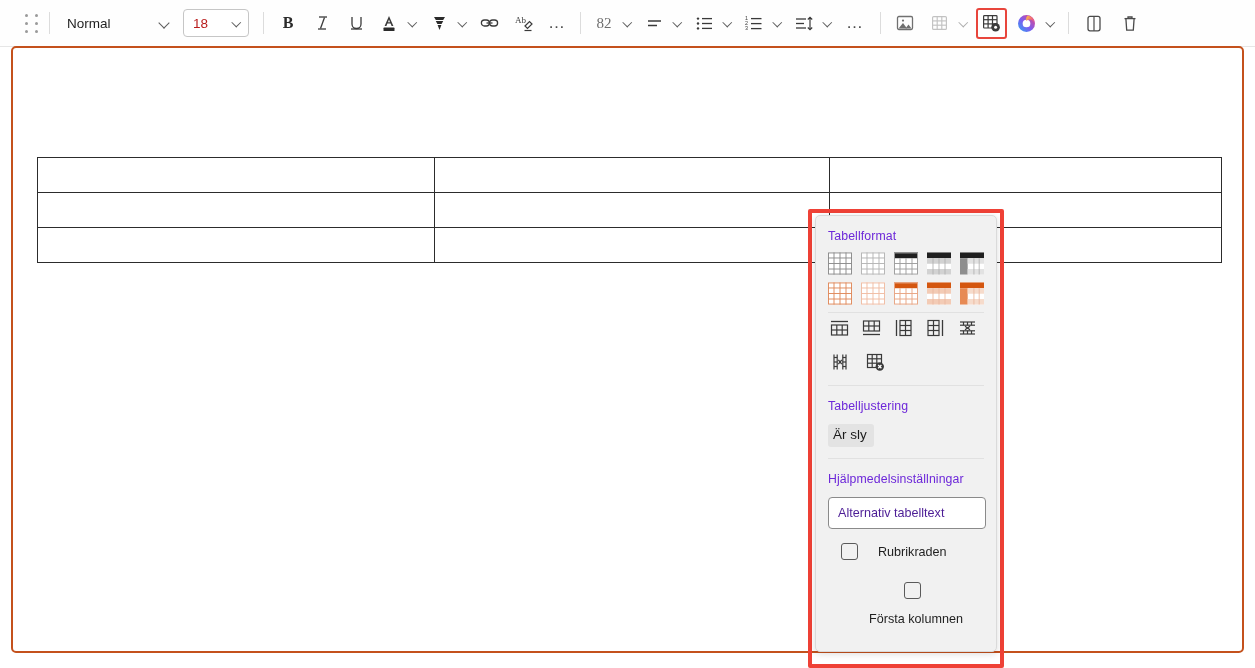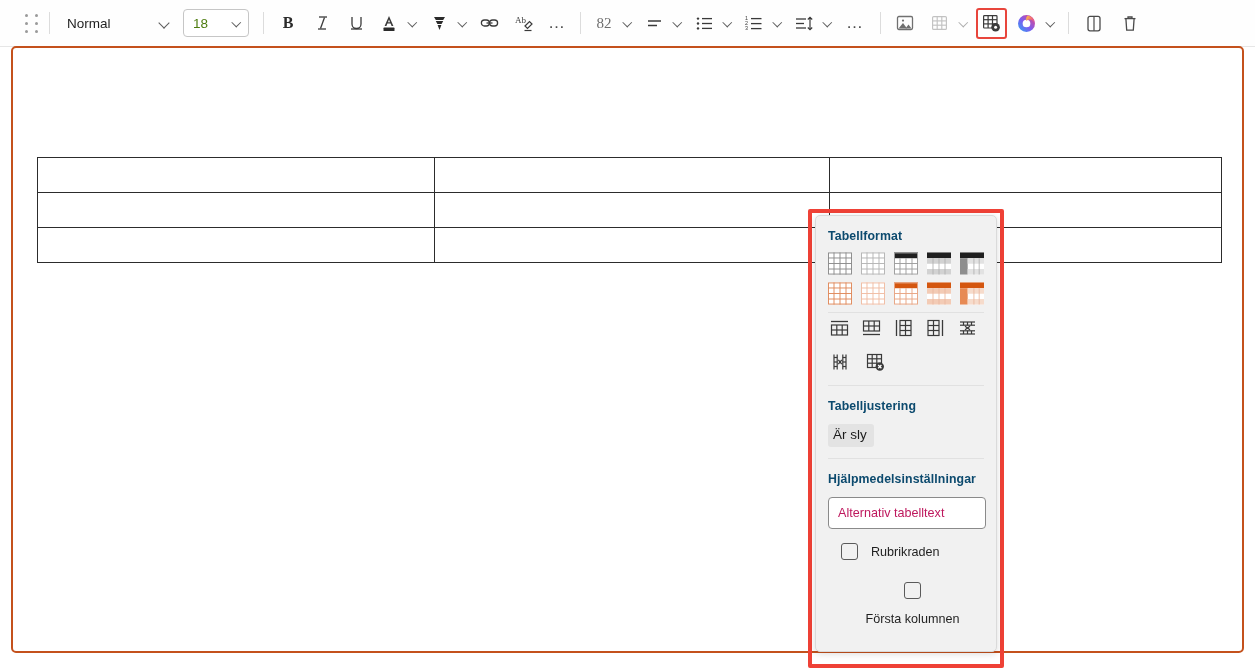--- a/index.html
+++ b/index.html
@@ -41,21 +41,21 @@
 
   .style-box {
     display: flex; align-items: center; justify-content: space-between;
     width: 120px; height: 30px; padding: 0 6px 0 10px;
     font-size: 13.5px; color: #1f1f1f;
   }
   .size-box {
     display: flex; align-items: center; justify-content: space-between;
     width: 66px; height: 28px; padding: 0 5px 0 9px;
     border: 1px solid #c6c6c6; border-radius: 4px;
-    font-size: 13.5px; color: #4d7c0f; background:#fff;
+    font-size: 13.5px; color: #b91c1c; background:#fff;
   }
   .chev { width: 12px; height: 12px; display:inline-block; position: relative; }
   .chev::before {
     content: ""; position: absolute; left: 1px; top: 2px;
     width: 7px; height: 7px;
     border-right: 1.4px solid #5c5c5c; border-bottom: 1.4px solid #5c5c5c;
     transform: rotate(45deg);
   }
   .chev.small { width:10px; height:10px; }
   .chev.small::before { width:5.5px; height:5.5px; left:0px; top:1px;}
@@ -100,54 +100,54 @@
     position: absolute; left: 815px; top: 215px;
     width: 182px; height: 437px;
     background: #f1f1f1;
     border: 1px solid #dadada;
     border-radius: 5px;
     box-shadow: 0 2px 7px rgba(0,0,0,0.14);
     overflow: hidden;
   }
   .p-sec { padding: 0 12px; }
   .p-title {
-    font-size: 12.3px; color: #0c4a6e;
-    padding: 13px 0 9px 0; letter-spacing: 0.1px; font-weight: bold;
+    font-size: 12.3px; color: #6d28d9;
+    padding: 13px 0 9px 0; letter-spacing: 0.1px;
   }
   .p-div { height: 1px; background: #e1e1e1; margin: 4px 0 0 0; }
   .swatch-row { display: flex; gap: 9px; margin-bottom: 7px; }
   .swatch { width: 25px; height: 23px; }
   .ins-row { display: flex; gap: 0px; margin-bottom: 4px; }
   .ins-btn { width: 35px; height: 30px; display:flex; align-items:center; justify-content:center; }
 
   .align-chip {
     display: inline-block;
     background: #e3e3e3;
     padding: 3px 7px 5px 5px;
     border-radius: 3px;
     font-size: 13.5px; color: #1b1b1b;
     margin: 2px 0 6px 0;
   }
   .alt-input {
     width: 158px; height: 32px;
     background: #ffffff;
     border: 1px solid #8a8a8a;
     border-radius: 4px;
-    font-size: 12.6px; color: #be185d;
+    font-size: 12.6px; color: #4c1d95;
     padding: 0 9px; outline: none;
     font-family: "Liberation Sans", sans-serif;
     margin-top: 2px;
   }
   .cb-row { display: flex; align-items: center; gap: 13px; margin-top: 14px; padding-left: 13px;}
   .cb-box {
     width: 17px; height: 17px;
     border: 1.4px solid #5a5a5a; border-radius: 3px;
     background: #f1f1f1;
   }
-  .cb-lbl { font-size: 12.6px; color: #1f1f1f; }
+  .cb-lbl { font-size: 12.6px; color: #1f1f1f; margin-left: 7px; }
 </style>
 </head>
 <body>
 
 <div id="root">
 
   <div class="toolbar">
 
     <div class="drag-handle">
       <div class="dh-grid">

